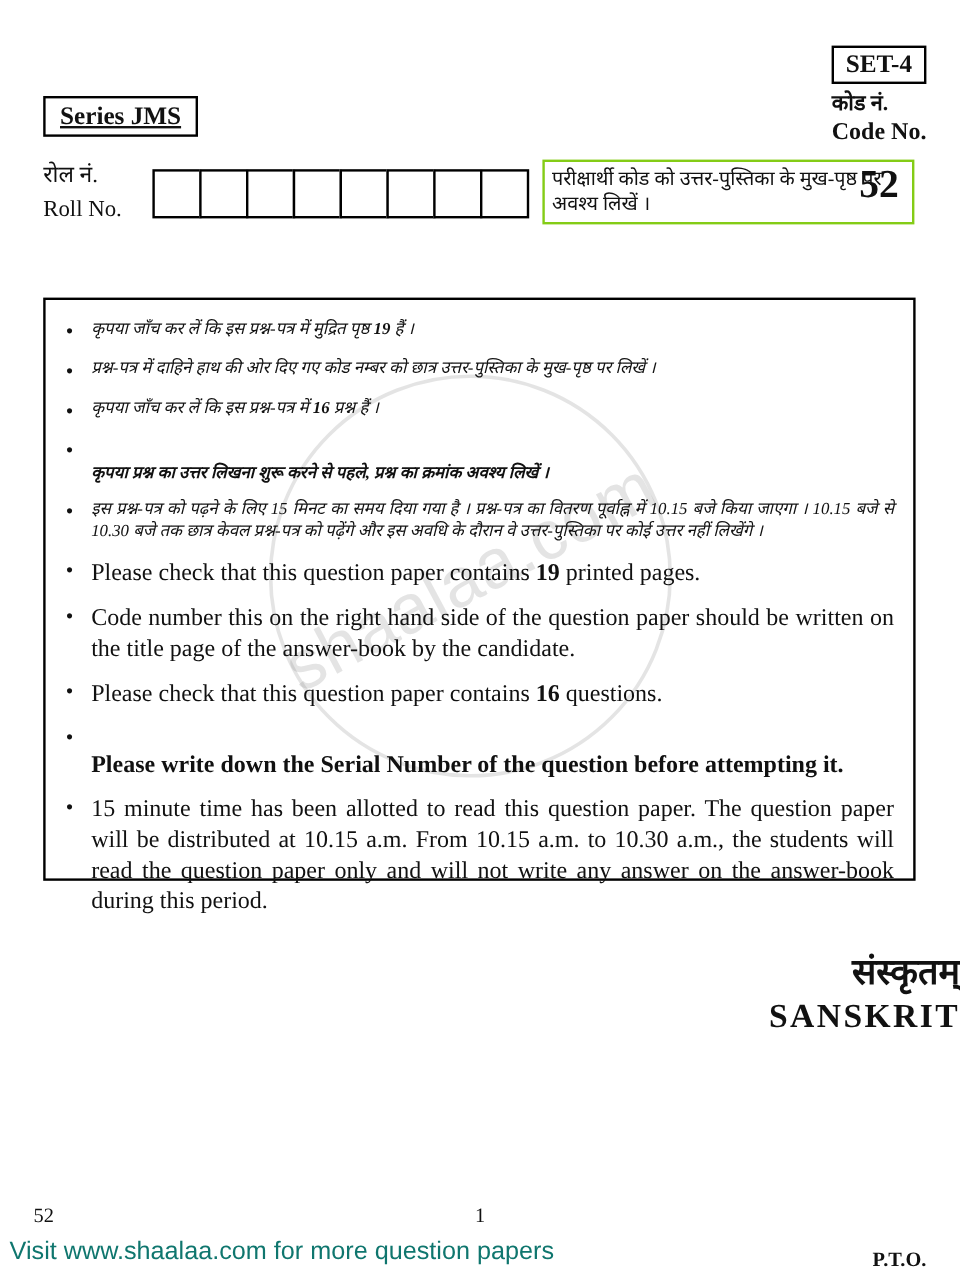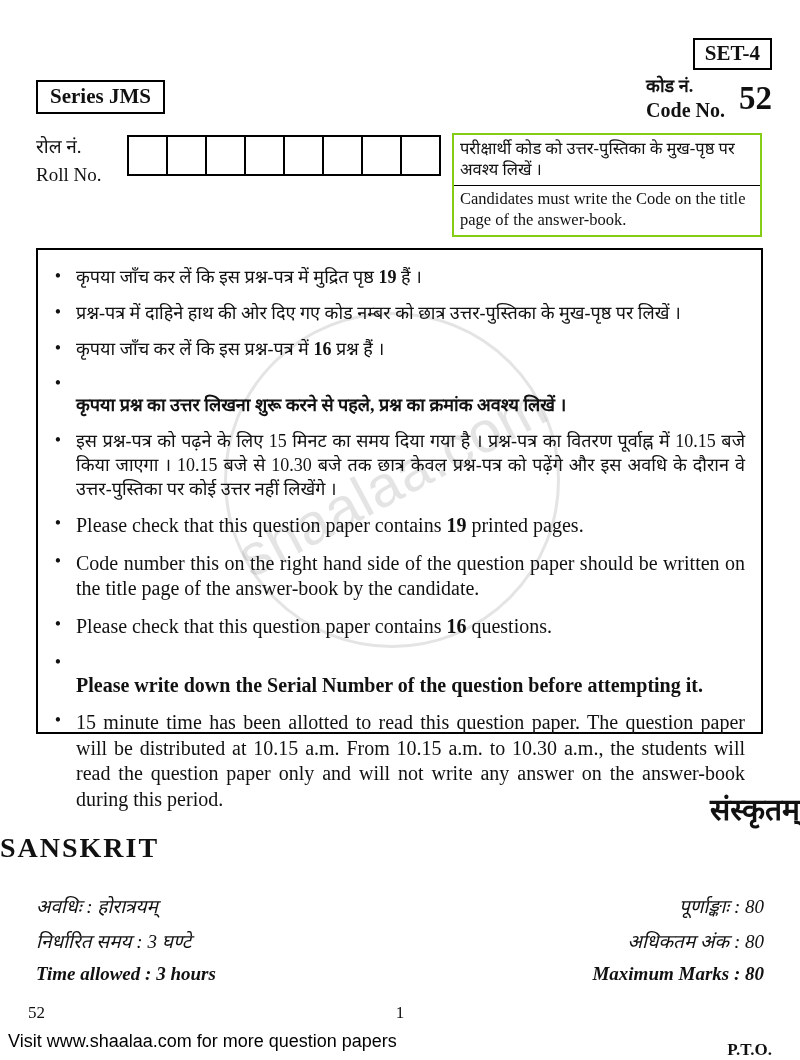--- a/index.html
+++ b/index.html
@@ -19,34 +19,34 @@
 
   
   .set-box {
     position: absolute; top: 38px; right: 28px;
     border: 2px solid #000; padding: 1px 10px 2px;
     font-weight: bold; font-size: 21px; z-index: 2; margin-left: 28px;
   }
   .series-box {
     position: absolute; top: 80px; left: 36px;
     border: 2px solid #000; padding: 2px 12px 3px;
-    font-weight: bold; font-size: 21px; z-index: 2;
+    font-weight: bold; font-size: 21px; z-index: 2; text-decoration: underline;
   }
   .code-block {
     position: absolute; top: 76px; right: 28px;
-    display: flex; align-items: center; gap: 14px; z-index: 2;
+    display: flex; align-items: center; gap: 14px; z-index: 2; flex-direction: column;
   }
   .code-labels { text-align: left; }
   .code-label-hi { font-weight: bold; font-size: 18px; line-height: 1.2; }
   .code-label-en { font-weight: bold; font-size: 20px; line-height: 1.2; }
   .code-number { font-weight: bold; font-size: 33px; }
 
   .roll-area {
     position: absolute; top: 133px; left: 36px;
-    display: flex; align-items: flex-start; gap: 26px; z-index: 2;
+    display: flex; align-items: center; gap: 26px; z-index: 2;
   }
   .roll-labels { font-size: 19px; line-height: 1.45; }
   .roll-boxes { display: flex; margin-top: 2px; }
   .roll-box {
     width: 41px; height: 41px;
     border: 2px solid #000; margin-left: -2px; background: #fff;
   }
   .roll-box:first-child { margin-left: 0; }
 
   .note-box {
@@ -61,51 +61,51 @@
     position: absolute; top: 248px; left: 36px; width: 727px; height: 486px;
     border: 2px solid #000; padding: 16px 6px 10px 2px; z-index: 2;
   }
   .instr-list { list-style: none; }
   .instr-item { display: flex; margin-bottom: 12px; }
   .instr-item .bullet { width: 36px; text-align: center; font-size: 18px; flex: 0 0 36px; }
   .instr-item .content {
     flex: 1; text-align: justify; padding-right: 10px;
     font-size: 20px; line-height: 1.28;
   }
-  .instr-item.hi .content { font-size: 18px; line-height: 1.32; }
+  .instr-item.hi .content { font-size: 14px; line-height: 1.32; font-style: italic; }
   .instr-item.all-bold .content { font-weight: bold; margin-top: 21px; }
   .b { font-weight: bold; }
 
   
   .title-hi {
     position: absolute; top: 788px; left: 0; width: 100%;
     text-align: right; font-size: 30px; font-weight: bold; z-index: 2;
   }
   .title-en {
     position: absolute; top: 832px; left: 0; width: 100%;
-    text-align: left; font-size: 28px; font-weight: bold; letter-spacing: 2px; z-index: 2;
+    text-align: right; font-size: 28px; font-weight: bold; letter-spacing: 2px; z-index: 2;
   }
 
   
   .meta {
     position: absolute; top: 893px; left: 36px; right: 36px; z-index: 2;
   }
   .meta-row {
     display: flex; justify-content: space-between;
     font-size: 19px; font-style: italic; margin-bottom: 9px;
   }
   .meta-row.en { font-weight: bold; }
 
   
   .footer-code { position: absolute; left: 28px; top: 1003px; font-size: 17px; z-index: 2; }
   .footer-page { position: absolute; left: 0; top: 1003px; width: 100%; text-align: center; font-size: 17px; z-index: 2; }
   .footer-pto { position: absolute; right: 28px; top: 1003px; font-size: 17px; font-weight: bold; z-index: 2; margin-top: 37px; }
   .visit-line {
-    position: absolute; left: 8px; top: 1031px; font-size: 18px;
-    font-family: "Liberation Sans", sans-serif; color: #000000; z-index: 2;
+    position: absolute; left: 8px; top: 1031px; font-size: 21px;
+    font-family: "Liberation Sans", sans-serif; color: #0f766e; z-index: 2;
   }
 
   
   .watermark {
     position: absolute; left: 224px; top: 312px; width: 336px; height: 336px;
     border: 3px solid rgba(130,130,130,0.22); border-radius: 50%;
     z-index: 0; pointer-events: none;
     display: flex; align-items: center; justify-content: center;
   }
   .watermark-text {
@@ -147,21 +147,20 @@
       <div class="roll-box"></div>
       <div class="roll-box"></div>
       <div class="roll-box"></div>
       <div class="roll-box"></div>
       <div class="roll-box"></div>
     </div>
   </div>
 
   <div class="note-box">
     <div class="note-hi">परीक्षार्थी कोड को उत्तर-पुस्तिका के मुख-पृष्ठ पर अवश्य लिखें ।</div>
-    <div class="note-en">Candidates must write the Code on the title page of the answer-book.</div>
   </div>
 
   <div class="instr-box">
     <ul class="instr-list">
 
       <li class="instr-item hi">
         <span class="bullet">•</span>
         <span class="content"><span>कृपया जाँच कर लें कि इस प्रश्न-पत्र में मुद्रित पृष्ठ </span><span class="b">19</span><span> हैं ।</span></span>
       </li>
 
@@ -209,33 +208,19 @@
         <span class="bullet">•</span>
         <span class="content"><span>15 minute time has been allotted to read this question paper. The question paper will be distributed at 10.15 a.m. From 10.15 a.m. to 10.30 a.m., the students will read the question paper only and will not write any answer on the answer-book during this period.</span><span class="b"></span><span></span></span>
       </li>
 
     </ul>
   </div>
 
   <div class="title-hi">संस्कृतम्</div>
   <div class="title-en">SANSKRIT</div>
 
-  <div class="meta">
-    <div class="meta-row">
-      <span>अवधिः : होरात्रयम्</span>
-      <span>पूर्णाङ्काः : 80</span>
-    </div>
-    <div class="meta-row">
-      <span>निर्धारित समय : 3 घण्टे</span>
-      <span>अधिकतम अंक : 80</span>
-    </div>
-    <div class="meta-row en">
-      <span>Time allowed : 3 hours</span>
-      <span>Maximum Marks : 80</span>
-    </div>
-  </div>
 
   <div class="footer-page">1</div>
   <div class="footer-code">52</div>
   <div class="footer-pto">P.T.O.</div>
   <div class="visit-line">Visit www.shaalaa.com for more question papers</div>
 
 </div>
 
 </body></html>

